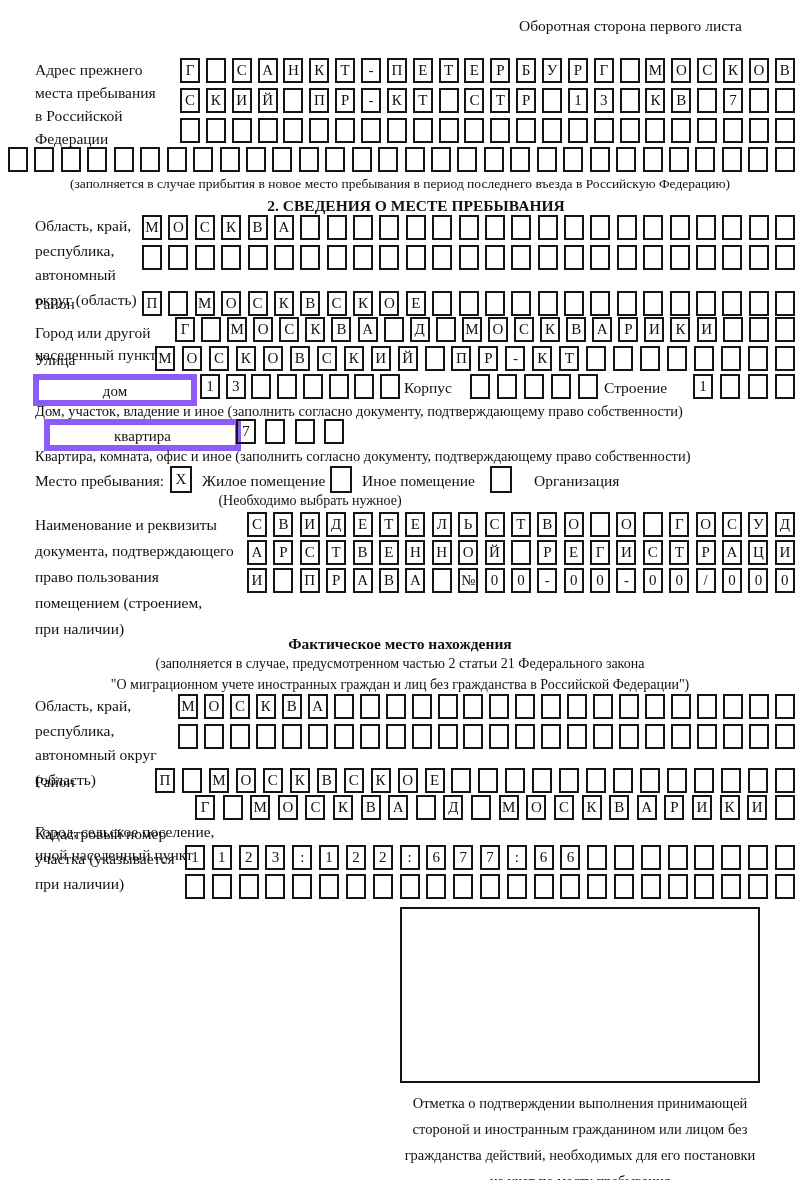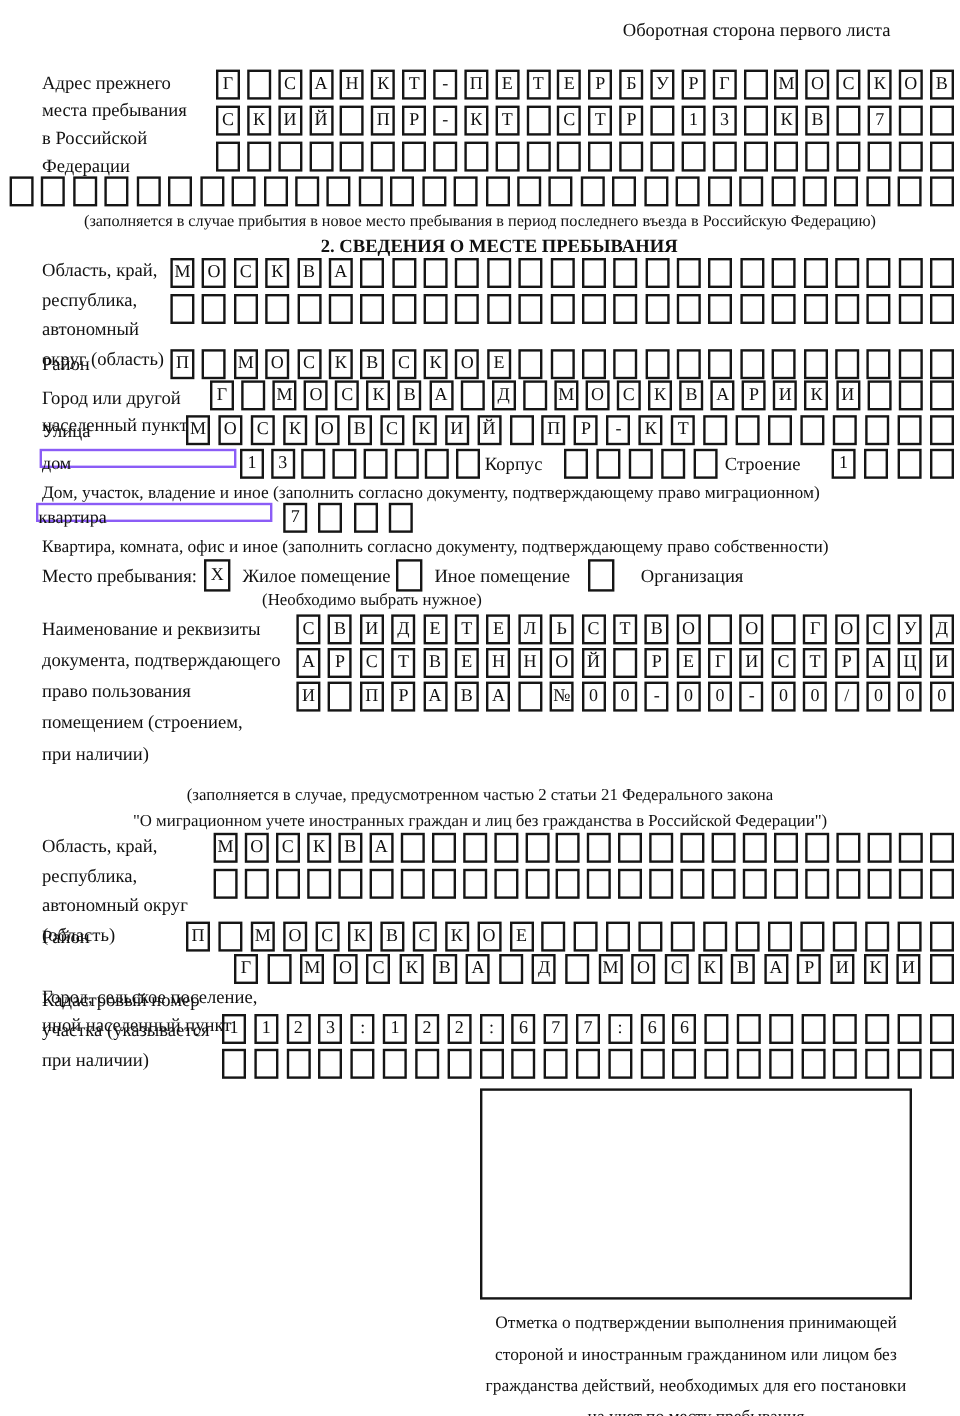--- a/index.html
+++ b/index.html
@@ -12,22 +12,22 @@
   .note { font-size:13.5px; }
   .center { text-align:center; }
   .bold { font-weight:bold; }
   .boxrow { position:absolute; display:flex; justify-content:space-between; }
   .cell {
     box-sizing:border-box; flex:0 0 auto; width:20px; height:25px;
     border:2px solid #151515; font-size:15px; line-height:20px;
     text-align:center; overflow:hidden;
   }
   .fieldbox {
-    position:absolute; box-sizing:border-box; height:16px;
-    border:2px solid #8b5cf6; text-align:left; font-size:15px; line-height:22px;
+    position:absolute; box-sizing:border-box; height:32px;
+    border:6px solid #8b5cf6; text-align:center; font-size:15px; line-height:22px;
   }
   .cb {
     position:absolute; box-sizing:border-box; width:22px; height:27px;
     border:2px solid #151515; text-align:center; font-size:15px; line-height:23px;
   }
   .stamp {
     position:absolute; box-sizing:border-box; border:2px solid #151515; background:#fff;
   }
 </style>
 </head>
@@ -327,23 +327,23 @@
       <span class="cell"></span>
       <span class="cell"></span>
     </div>
   <div class="abs lbl" style="left:604px; top:376px;">Строение</div>
   <div class="boxrow" style="left:693px; top:374px; width:102px;">
       <span class="cell">1</span>
       <span class="cell"></span>
       <span class="cell"></span>
       <span class="cell"></span>
     </div>
-  <div class="abs" style="left:35px; top:403px; font-size:14.5px;">Дом, участок, владение и иное (заполнить согласно документу, подтверждающему право миграционном)</div>
-
-  <div class="fieldbox" style="left:30px; top:419px; width:197px;">квартира</div>
+  <div class="abs" style="left:35px; top:403px; font-size:14.5px;">Дом, участок, владение и иное (заполнить согласно документу, подтверждающему право собственности)</div>
+
+  <div class="fieldbox" style="left:44px; top:419px; width:197px;">квартира</div>
   <div class="boxrow" style="left:236px; top:419px; width:108px;">
       <span class="cell">7</span>
       <span class="cell"></span>
       <span class="cell"></span>
       <span class="cell"></span>
     </div>
   <div class="abs" style="left:35px; top:448px; font-size:14.5px;">Квартира, комната, офис и иное (заполнить согласно документу, подтверждающему право собственности)</div>
 
   <div class="abs lbl" style="left:35px; top:469px;">Место пребывания:</div>
   <div class="cb" style="left:170px; top:466px;">X</div>
@@ -424,20 +424,21 @@
       <span class="cell">0</span>
       <span class="cell">-</span>
       <span class="cell">0</span>
       <span class="cell">0</span>
       <span class="cell">/</span>
       <span class="cell">0</span>
       <span class="cell">0</span>
       <span class="cell">0</span>
     </div>
 
+  <div class="abs lbl bold center" style="left:0; top:632px; width:800px;">Фактическое место нахождения</div>
   <div class="abs center" style="left:0; top:656px; width:800px; font-size:14px;">(заполняется в случае, предусмотренном частью 2 статьи 21 Федерального закона</div>
   <div class="abs center" style="left:0; top:677px; width:800px; font-size:14px;">"О миграционном учете иностранных граждан и лиц без гражданства в Российской Федерации")</div>
 
   <div class="abs lbl" style="left:35px; top:694px; line-height:24.5px;">
     <div>Область, край,</div>
     <div>республика,</div>
     <div>автономный округ</div>
     <div>(область)</div>
   </div>
   <div class="boxrow" style="left:178px; top:694px; width:617px;">

